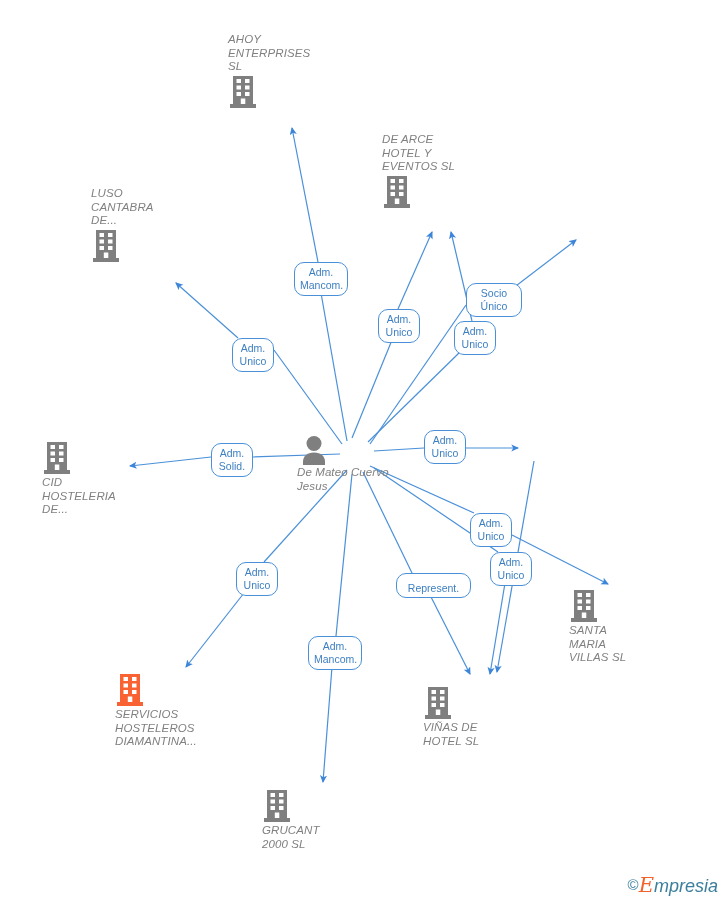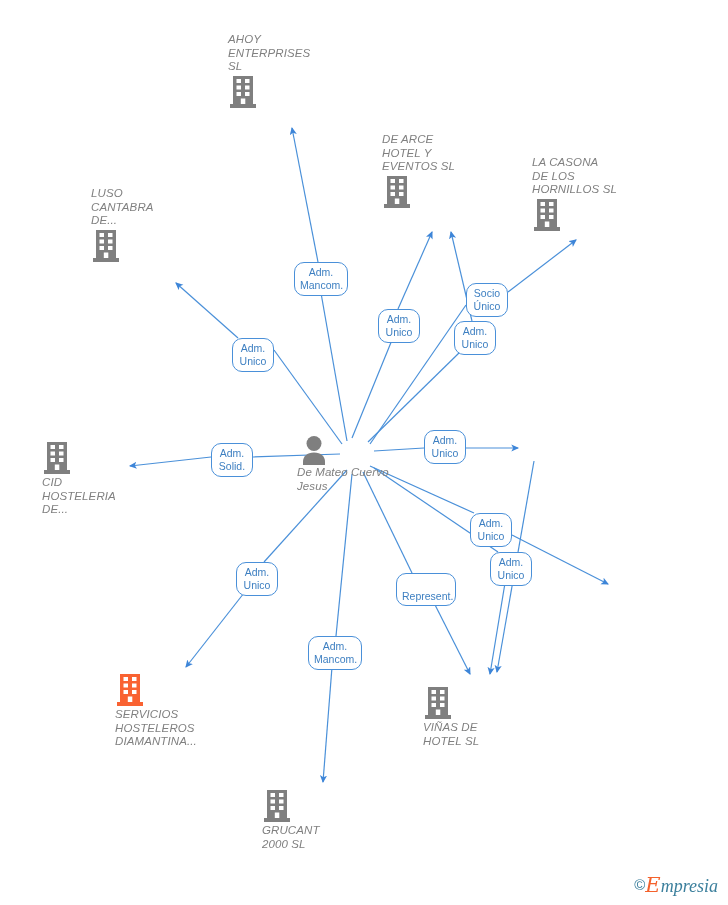--- a/index.html
+++ b/index.html
@@ -76,21 +76,21 @@
     font-size: 15px;
     vertical-align: 2px;
   }
   .watermark .wm-e {
     color: #f4622c;
     font-family: "DejaVu Serif", serif;
     font-style: italic;
     font-size: 21px;
   }
   .watermark .wm-rest {
-    font-family: Liberation Serif, serif;
+    font-family: Liberation Sans, sans-serif;
     font-style: italic;
     color: #3b7f9c;
     font-size: 18px;
   }
 </style>
 </head>
 <body>
 
 <div id="canvas">
 
@@ -183,38 +183,20 @@
         <rect x="17" y="4" width="4.5" height="4" fill="#fff"></rect>
         <rect x="8.5" y="10.5" width="4.5" height="4" fill="#fff"></rect>
         <rect x="17" y="10.5" width="4.5" height="4" fill="#fff"></rect>
         <rect x="8.5" y="17" width="4.5" height="4" fill="#fff"></rect>
         <rect x="17" y="17" width="4.5" height="4" fill="#fff"></rect>
         <rect x="12.8" y="23.5" width="4.5" height="5.5" fill="#fff"></rect>
       </svg>
     </span>
   </div>
 
-  <div class="node label-above" style="left:592px; top:156px;">
-    <span class="node-label">LA CASONA
-DE LOS
-HORNILLOS SL</span>
-    <span class="icon-wrap">
-      <svg width="30" height="34" viewBox="0 0 30 34">
-        <rect x="5" y="1" width="20" height="28" fill="#7f7f7f"></rect>
-        <rect x="2" y="29" width="26" height="4" fill="#7f7f7f"></rect>
-        <rect x="8.5" y="4" width="4.5" height="4" fill="#fff"></rect>
-        <rect x="17" y="4" width="4.5" height="4" fill="#fff"></rect>
-        <rect x="8.5" y="10.5" width="4.5" height="4" fill="#fff"></rect>
-        <rect x="17" y="10.5" width="4.5" height="4" fill="#fff"></rect>
-        <rect x="8.5" y="17" width="4.5" height="4" fill="#fff"></rect>
-        <rect x="17" y="17" width="4.5" height="4" fill="#fff"></rect>
-        <rect x="12.8" y="23.5" width="4.5" height="5.5" fill="#fff"></rect>
-      </svg>
-    </span>
-  </div>
 
   <div class="node label-above" style="left:151px; top:187px;">
     <span class="node-label">LUSO
 CANTABRA
 DE...</span>
     <span class="icon-wrap">
       <svg width="30" height="34" viewBox="0 0 30 34">
         <rect x="5" y="1" width="20" height="28" fill="#7f7f7f"></rect>
         <rect x="2" y="29" width="26" height="4" fill="#7f7f7f"></rect>
         <rect x="8.5" y="4" width="4.5" height="4" fill="#fff"></rect>
@@ -241,20 +223,38 @@
         <rect x="8.5" y="17" width="4.5" height="4" fill="#fff"></rect>
         <rect x="17" y="17" width="4.5" height="4" fill="#fff"></rect>
         <rect x="12.8" y="23.5" width="4.5" height="5.5" fill="#fff"></rect>
       </svg>
     </span>
     <span class="node-label">CID
 HOSTELERIA
 DE...</span>
   </div>
 
+  <div class="node" style="left:629px; top:589px;">
+    <span class="icon-wrap">
+      <svg width="30" height="34" viewBox="0 0 30 34">
+        <rect x="5" y="1" width="20" height="28" fill="#7f7f7f"></rect>
+        <rect x="2" y="29" width="26" height="4" fill="#7f7f7f"></rect>
+        <rect x="8.5" y="4" width="4.5" height="4" fill="#fff"></rect>
+        <rect x="17" y="4" width="4.5" height="4" fill="#fff"></rect>
+        <rect x="8.5" y="10.5" width="4.5" height="4" fill="#fff"></rect>
+        <rect x="17" y="10.5" width="4.5" height="4" fill="#fff"></rect>
+        <rect x="8.5" y="17" width="4.5" height="4" fill="#fff"></rect>
+        <rect x="17" y="17" width="4.5" height="4" fill="#fff"></rect>
+        <rect x="12.8" y="23.5" width="4.5" height="5.5" fill="#fff"></rect>
+      </svg>
+    </span>
+    <span class="node-label">SANTA
+MARIA
+VILLAS  SL</span>
+  </div>
 
   <div class="node" style="left:175px; top:673px;">
     <span class="icon-wrap">
       <svg width="30" height="34" viewBox="0 0 30 34">
         <rect x="5" y="1" width="20" height="28" fill="#f96232"></rect>
         <rect x="2" y="29" width="26" height="4" fill="#f96232"></rect>
         <rect x="8.5" y="4" width="4.5" height="4" fill="#fff"></rect>
         <rect x="17" y="4" width="4.5" height="4" fill="#fff"></rect>
         <rect x="8.5" y="10.5" width="4.5" height="4" fill="#fff"></rect>
         <rect x="17" y="10.5" width="4.5" height="4" fill="#fff"></rect>
@@ -306,42 +306,42 @@
 
   <div class="reltag" style="left:294px; top:262px; width:54px;">Adm.
 Mancom.</div>
 
   <div class="reltag" style="left:378px; top:309px; width:42px;">Adm.
 Unico</div>
 
   <div class="reltag" style="left:454px; top:321px; width:42px;">Adm.
 Unico</div>
 
-  <div class="reltag" style="left:466px; top:283px; width:42px;">Socio
+  <div class="reltag" style="left:466px; top:283px; width:56px;">Socio
 Único</div>
 
   <div class="reltag" style="left:232px; top:338px; width:42px;">Adm.
 Unico</div>
 
   <div class="reltag" style="left:424px; top:430px; width:42px;">Adm.
 Unico</div>
 
   <div class="reltag" style="left:211px; top:443px; width:42px;">Adm.
 Solid.</div>
 
   <div class="reltag" style="left:470px; top:513px; width:42px;">Adm.
 Unico</div>
 
   <div class="reltag" style="left:490px; top:552px; width:42px;">Adm.
 Unico</div>
 
   <div class="reltag" style="left:236px; top:562px; width:42px;">Adm.
 Unico</div>
 
-  <div class="reltag" style="left:396px; top:573px; width:60px; padding-top:16px; padding-bottom:2px;">Represent.</div>
+  <div class="reltag" style="left:396px; top:573px; width:75px; padding-top:8px; padding-bottom:2px;">Represent.</div>
 
   <div class="reltag" style="left:308px; top:636px; width:54px;">Adm.
 Mancom.</div>
 
   <div class="watermark">
     <span class="wm-c">©</span><span class="wm-e">E</span><span class="wm-rest">mpresia</span>
   </div>
 
 </div>
 

